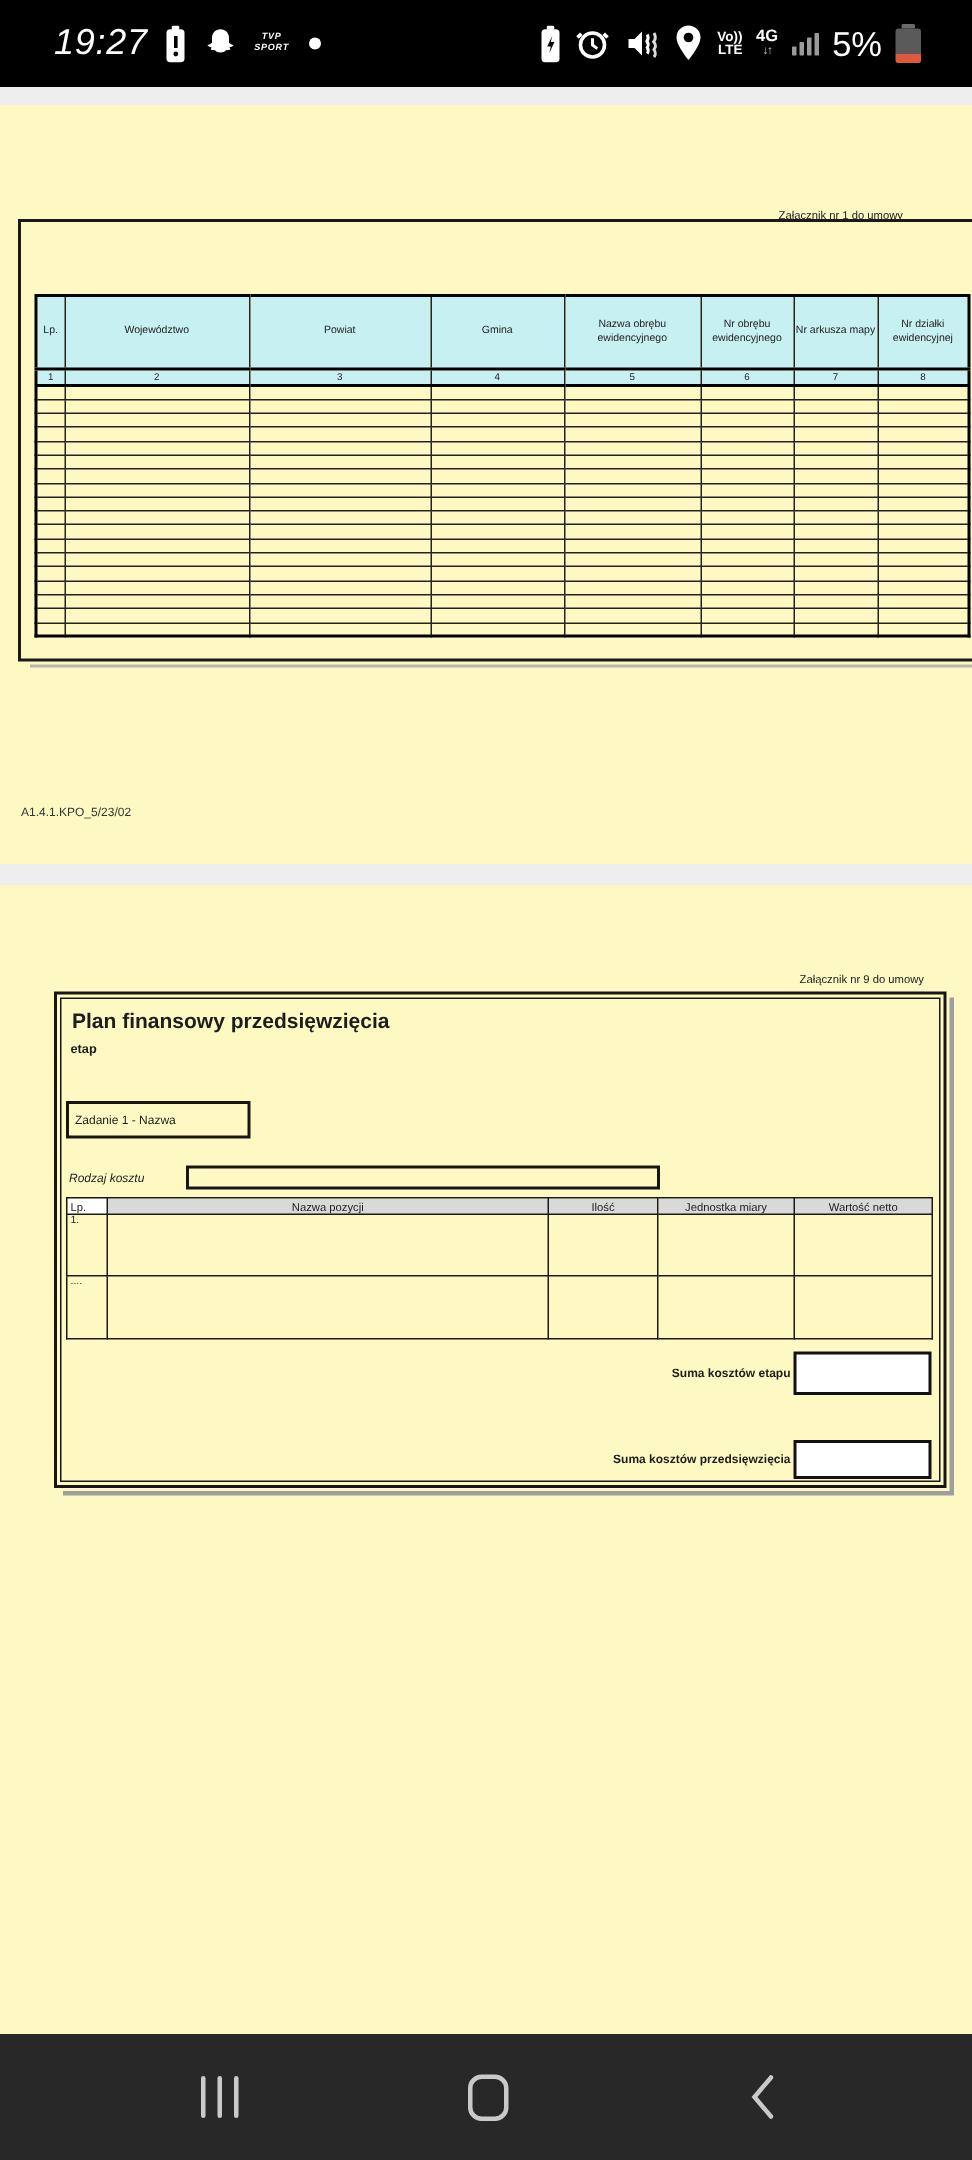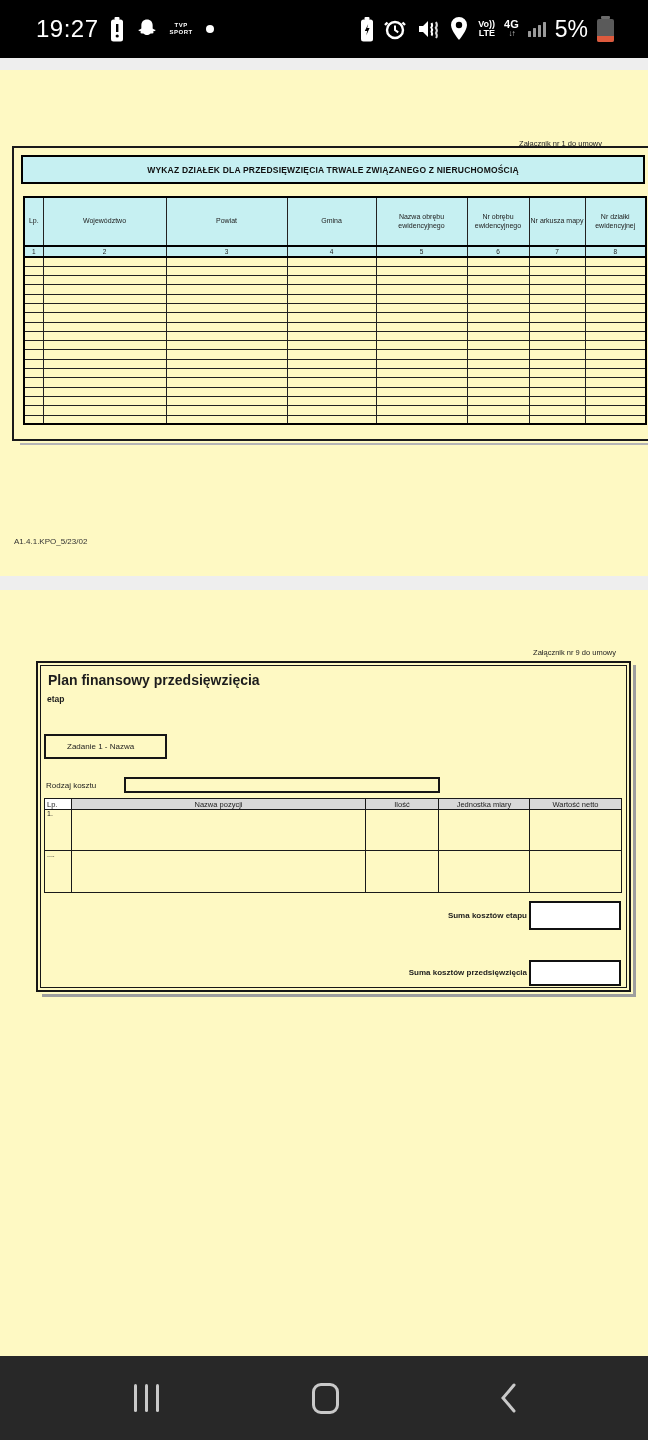--- a/index.html
+++ b/index.html
@@ -4,21 +4,21 @@
 <style>
   * { margin:0; padding:0; box-sizing:border-box; }
   html,body { background:#000; }
   #screen {
     position:relative; width:648px; height:1440px; overflow:hidden;
     background:#fff; font-family:"Liberation Sans", sans-serif; color:#1d1d1d;
   }
   
   .status-bar { position:absolute; top:0; left:0; width:648px; height:58px;
     background:var(--status-bg,#000); display:flex; align-items:center; }
-  .sb-left { position:absolute; left:36px; top:0; height:58px; display:flex; align-items:center; gap:11px; }
+  .sb-left { position:absolute; left:36px; top:0; height:58px; display:flex; align-items:center; gap:11px;font-style:italic; }
   .sb-right { position:absolute; right:34px; top:0; height:58px; display:flex; align-items:center; gap:9px; }
   .sb-time { color:#fff; font-size:24px; font-weight:400; letter-spacing:0.5px; }
   .sb-icon { display:flex; align-items:center; justify-content:center; }
   .tvp-badge { color:#fff; font-size:6px; font-weight:bold; text-align:center; line-height:7px; letter-spacing:0.5px; }
   .sb-dot { width:8px; height:8px; border-radius:50%; background:#fff; margin-left:2px; }
   .volte { color:#fff; font-size:9px; font-weight:bold; line-height:9px; text-align:right; }
   .fourg { color:#fff; font-size:11px; font-weight:bold; line-height:10px; text-align:center; }
   .fourg .arrows { font-size:8px; color:#c9c9c9; font-weight:400; letter-spacing:-1px; }
   .sb-percent { color:#fff; font-size:23px; font-weight:400; }
   .batt-right { position:relative; width:17px; height:26px; }
@@ -52,22 +52,22 @@
   table.parcels tr.blank-row { height:9.3px; }
   .form-code { left:14px; top:467px; font-size:8px; color:#333; }
   
   .a2-outer { left:36px; top:71px; width:595px; height:331px; border:2px solid #161616; }
   .a2-inner { left:40px; top:75px; width:587px; height:323px; border:1px solid #161616; }
   .a2-shadow-r { left:633px; top:75px; width:3px; height:330px; background:#9e9e9e; }
   .a2-shadow-b { left:42px; top:404px; width:594px; height:3px; background:#9e9e9e; }
   .a2-title { left:48px; top:82px; font-size:14px; font-weight:bold; }
   .a2-etap { left:47px; top:104px; font-size:8.5px; font-weight:bold; }
   .task-box { left:44px; top:144px; width:123px; height:25px; border:2px solid #161616;
-    display:flex; align-items:center; padding-left:21px; font-size:8px; }
-  .cost-type-label { left:46px; top:191px; font-size:8px; }
+    display:flex; align-items:center; padding-left:4px; font-size:8px; }
+  .cost-type-label { left:46px; top:191px; font-size:8px;font-style:italic; }
   .cost-type-box { left:124px; top:187px; width:316px; height:16px; border:2px solid #161616; font-size:8px; padding-left:2px; }
   table.cost { position:absolute; left:44px; top:208px; width:577px;
     border-collapse:collapse; table-layout:fixed; font-size:7.5px; color:#1d1d1d; }
   table.cost { border:1.5px solid #000; }
   table.cost td { border:1px solid #1a1a1a; padding:0 2px; overflow:hidden; }
   table.cost tr.hdr td { height:11px; background:var(--hdr-gray,#d9d9d9); text-align:center; vertical-align:middle; }
   table.cost tr.hdr td.lp-hdr { background:#fff; text-align:left; }
   table.cost tr.body td { vertical-align:top; text-align:left; font-size:7px; }
   table.cost tr.r0 { height:41px; }
   table.cost tr.r1 { height:42px; }
@@ -162,21 +162,20 @@
           </span>
       </span>
     </div>
   </div>
 
   <div class="band b1"></div>
 
   <section class="page" id="page1">
     <div class="abs corner-note" style="right:46px; top:69px;">Załącznik nr 1 do umowy</div>
     <div class="abs a1-outer"></div>
-    <div class="abs a1-titlebar">WYKAZ DZIAŁEK DLA PRZEDSIĘWZIĘCIA TRWALE ZWIĄZANEGO Z NIERUCHOMOŚCIĄ</div>
     <table class="parcels">
         <colgroup>
           <col style="width: 19px;">
           <col style="width: 123px;">
           <col style="width: 121px;">
           <col style="width: 89px;">
           <col style="width: 91px;">
           <col style="width: 62px;">
           <col style="width: 56px;">
           <col style="width: 61px;">

